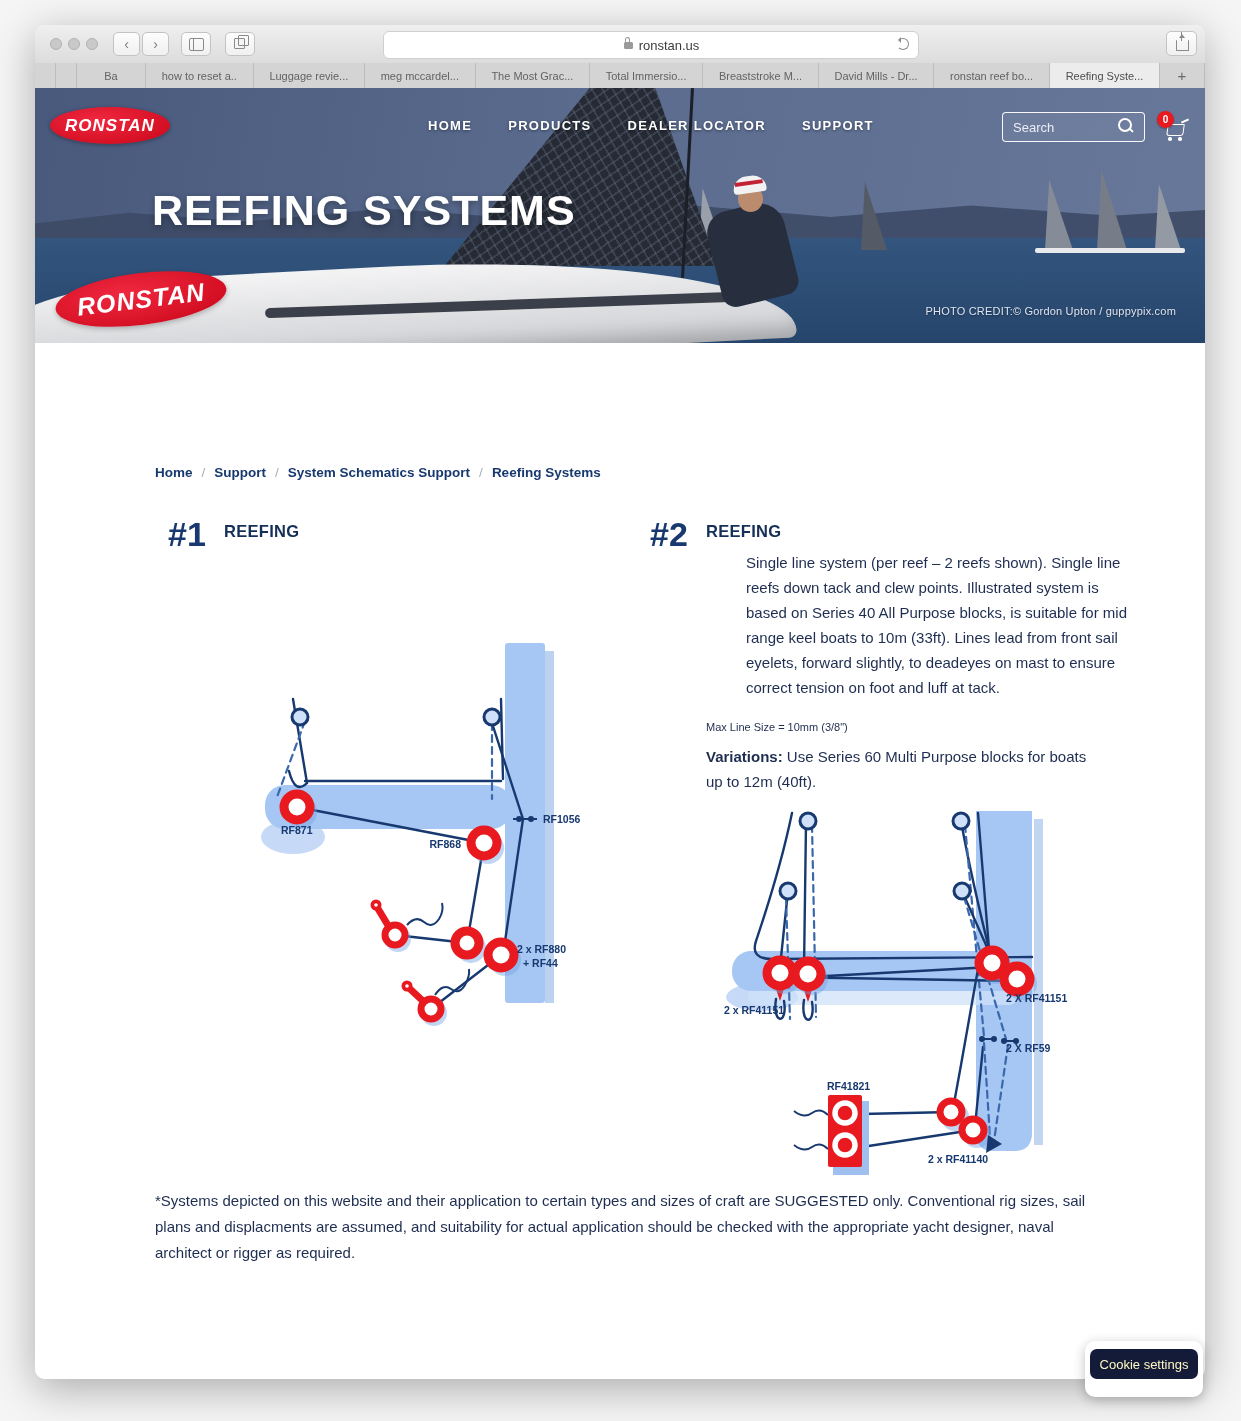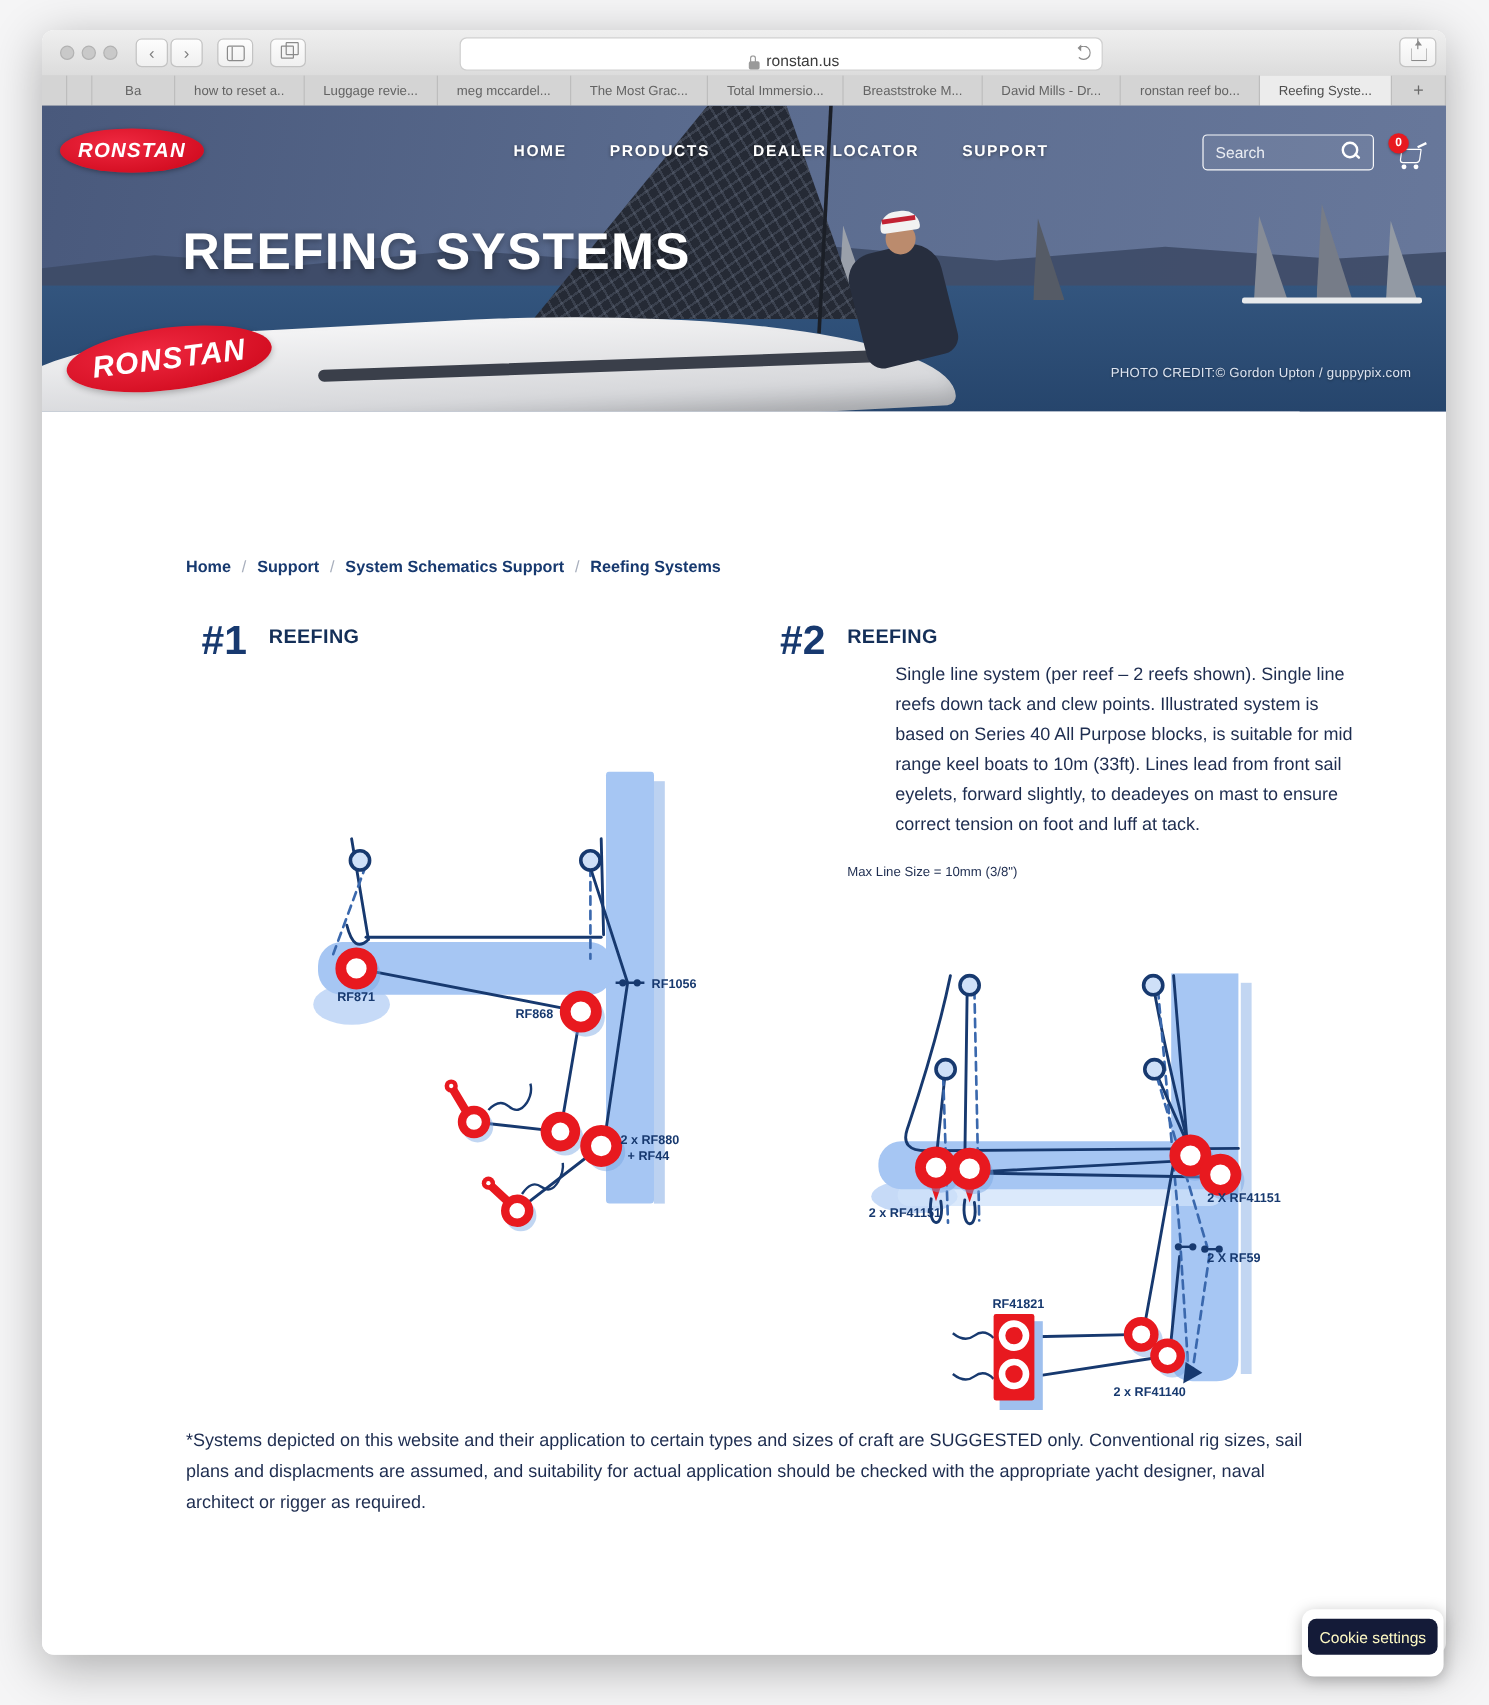--- a/index.html
+++ b/index.html
@@ -18,21 +18,21 @@
   .navbtn{position:absolute;top:7px;width:27px;height:24px;border:1px solid #c3c3c3;
     border-radius:5px;background:linear-gradient(#fdfdfd,#f0f0f0);color:#7e7e7e;
     font-size:14px;line-height:22px;text-align:center;box-sizing:border-box;}
   .iconbtn{position:absolute;top:7px;width:30px;height:24px;border:1px solid #c3c3c3;
     border-radius:5px;background:linear-gradient(#fdfdfd,#f0f0f0);box-sizing:border-box;}
   .sidebar-glyph{position:absolute;left:7px;top:5px;width:13px;height:11px;border:1.5px solid #8a8a8a;border-radius:2px;}
   .sidebar-glyph:before{content:'';position:absolute;left:3px;top:0;width:0;height:11px;border-left:1.5px solid #8a8a8a;}
   .tabs-glyph{position:absolute;left:8px;top:5px;width:9px;height:9px;border:1.5px solid #8a8a8a;border-radius:1px;background:#f4f4f4;}
   .tabs-glyph:after{content:'';position:absolute;left:3px;top:-4px;width:9px;height:9px;border:1.5px solid #8a8a8a;border-radius:1px;}
   .urlbar{position:absolute;left:348px;top:6px;width:513px;height:26px;background:#fff;
-    border:1px solid #cfcfcf;border-radius:6px;display:flex;align-items:flex-end;justify-content:center;
+    border:1px solid #cfcfcf;border-radius:6px;display:flex;align-items:center;justify-content:center;
     font-size:13px;color:#3c3c3c;padding-left:21px;}
   .lock{display:inline-block;position:relative;width:9px;height:7px;background:#9a9a9a;border-radius:1.5px;margin-right:6px;}
   .lock:before{content:'';position:absolute;left:1px;top:-5px;width:5px;height:6px;
     border:1.5px solid #9a9a9a;border-bottom:none;border-radius:4px 4px 0 0;box-sizing:border-box;}
   .reload{position:absolute;right:9px;top:6px;width:12px;height:12px;border:1.6px solid #8b8b8b;
     border-radius:50%;border-left-color:transparent;box-sizing:border-box;}
   .reload:after{content:'';position:absolute;left:-3px;top:-2px;border:3px solid transparent;border-right-color:#8b8b8b;}
   .sharebtn{position:absolute;top:6px;right:8px;width:31px;height:25px;border:1px solid #c3c3c3;
     border-radius:5px;background:linear-gradient(#fdfdfd,#f0f0f0);box-sizing:border-box;}
   .share-glyph{position:absolute;left:9px;top:8px;width:11px;height:10px;border:1.5px solid #8a8a8a;border-top:none;border-radius:1px;}
@@ -225,20 +225,21 @@
       <span>Home</span><span class="sep">/</span><span>Support</span><span class="sep">/</span><span>System Schematics Support</span><span class="sep">/</span><span>Reefing Systems</span>
     </div>
 
     <div class="secnum" style="left:133px;top:172px">#1</div>
     <div class="sechead" style="left:189px;top:179px">REEFING</div>
 
     <div class="secnum" style="left:615px;top:172px">#2</div>
     <div class="sechead" style="left:671px;top:179px">REEFING</div>
     <div class="para" style="left:711px;top:207px;width:397px">Single line system (per reef – 2 reefs shown). Single line reefs down tack and clew points. Illustrated system is based on Series 40 All Purpose blocks, is suitable for mid range keel boats to 10m (33ft). Lines lead from front sail eyelets, forward slightly, to deadeyes on mast to ensure correct tension on foot and luff at tack.</div>
     <div class="bold-line" style="left:671px;top:378px">Max Line Size = 10mm (3/8")</div>
+    <div class="para" style="left:671px;top:401px;width:390px"><b>Variations:</b><span> Use Series 60 Multi Purpose blocks for boats up to 12m (40ft).</span></div>
 
     <svg style="position:absolute;left:220px;top:300px" width="330" height="412" viewBox="0 0 330 412">
       <rect x="290" y="8" width="9" height="352" fill="#8fb4e8" opacity="0.6"></rect>
       <rect class="spar" x="250" y="0" width="40" height="360" rx="3"></rect>
       <ellipse cx="38" cy="194" rx="32" ry="17" fill="#bcd4f6" opacity="0.85"></ellipse>
       <rect class="spar" x="10" y="142" width="246" height="44" rx="20"></rect>
       <path class="line" d="M38,56 L52,140"></path>
       <path class="line" d="M52,140 Q40,152 34,128"></path>
       <path class="dash" d="M50,78 L22,154"></path>
       <path class="line" d="M50,138 L246,138"></path>

